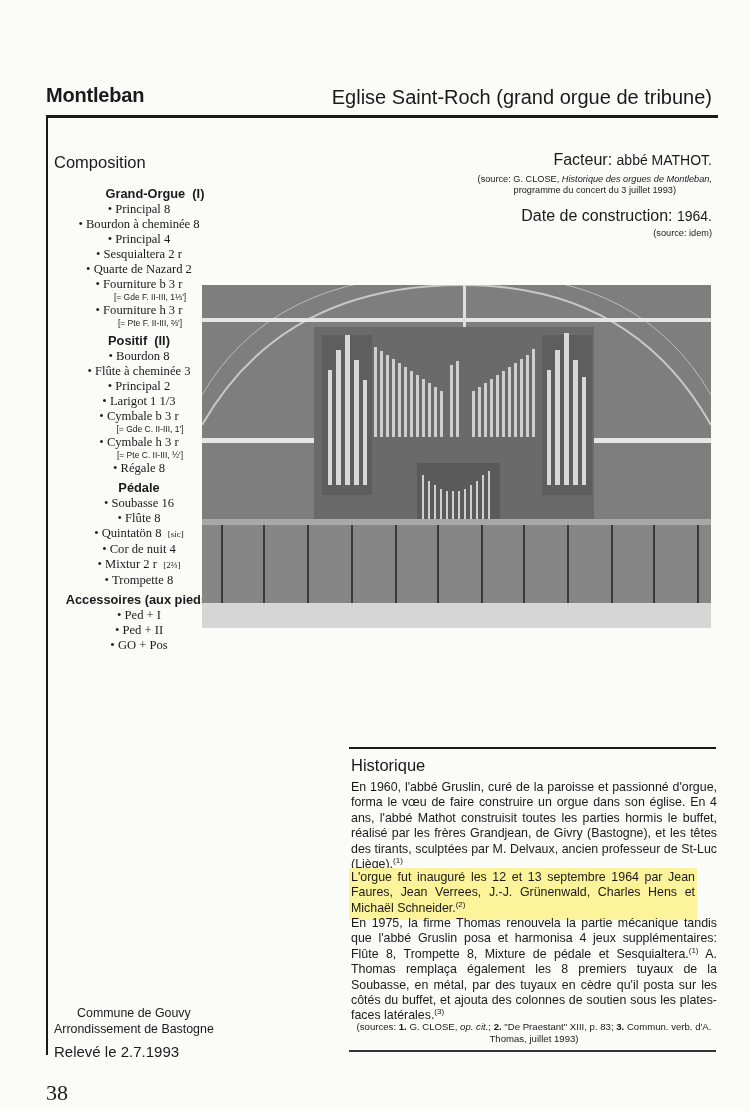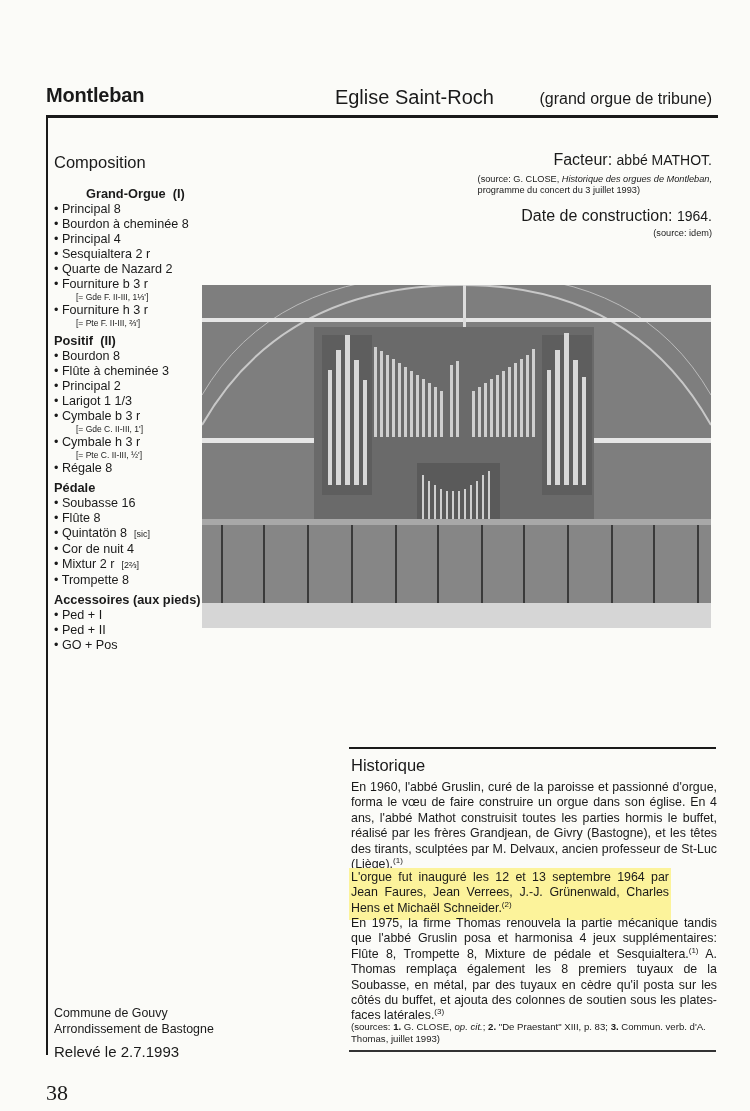--- a/index.html
+++ b/index.html
@@ -1,50 +1,50 @@
 <!DOCTYPE html>
 <html><head>
 <meta charset="utf-8">
 <style>
   html, body { margin:0; padding:0; }
   body {
     width:750px; height:1111px; position:relative; overflow:hidden;
     background:#fbfbf8; color:#1a1a1a;
     font-family:"Liberation Sans", sans-serif;
   }
-  .abs { position:absolute; }
+  .abs { position:absolute;text-align:center; }
   .hdr-left { left:46px; top:84px; font-size:20px; font-weight:bold; letter-spacing:-0.2px; }
   .hdr-right { right:38px; top:86px; font-size:20px; white-space:nowrap; }
-  .hdr-right .sub { font-size:16px;margin-left:40px; }
+  .hdr-right .sub { font-size:20px; }
   .top-rule { left:46px; top:115px; width:672px; height:3px; background:#1a1a1a; }
   .left-rule { left:46px; top:115px; width:2px; height:940px; background:#1a1a1a; }
 
   .comp-title { left:54px; top:153px; font-size:16.5px; }
   .stops { left:54px; top:186px; width:170px; font-size:12.6px; line-height:15px; }
   .section-h { font-weight:bold; font-size:12.8px; margin-top:4px; line-height:16px; }
   .section-h:first-child { margin-top:0;margin-left:32px; }
   .section-h .nb { font-weight:bold;margin-top:8px; }
-  .stop { padding-left:0; }
+  .stop { padding-left:0;font-family:Liberation Serif, serif; }
   .note { font-size:8.5px; padding-left:22px; line-height:12px; margin-top:-1px; }
   .sic { font-size:9px; }
 
   .facteur { right:38px; top:151px; text-align:right; font-size:16px; }
   .facteur .v { font-size:14px; }
   .src1 { right:38px; top:174px; font-size:9.2px; line-height:11px; }
   .date { right:38px; top:207px; text-align:right; font-size:16px; }
   .date .v { font-size:14px; }
   .src2 { right:38px; top:228px; text-align:right; font-size:9.2px; }
 
   .photo { left:202px; top:285px; width:509px; height:343px; background:#8a8a8a; overflow:hidden; }
 
   .hist-rule-top { left:349px; top:747px; width:367px; height:2px; background:#1a1a1a; }
   .hist-title { left:351px; top:756px; font-size:16.5px; }
   .hist { left:351px; width:366px; font-size:12.4px; line-height:15.4px; text-align:justify; }
   .p1 { top:780px; }
-  .p2 { top:868px; background:#fcf39b; left:349px; width:322px; padding:2px 2px 4px 2px; box-sizing:border-box; }
+  .p2 { top:868px; background:#fcf39b; left:349px; width:348px; padding:2px 2px 4px 2px; box-sizing:border-box; }
   .p3 { top:916px; }
   .sources { left:351px; top:1021px; width:366px; font-size:9.6px; line-height:11.5px; }
   .hist-rule-bot { left:349px; top:1050px; width:367px; height:2px; background:#333; }
   sup { font-size:8px; line-height:0; }
 
   .commune { left:54px; top:1006px; font-size:12.4px; line-height:15.5px; }
   .releve { left:54px; top:1043px; font-size:15px; }
   .pageno { left:46px; top:1067px; font-size:22px; font-family:"Liberation Serif", serif;margin-top:13px; }
 </style>
 </head>

